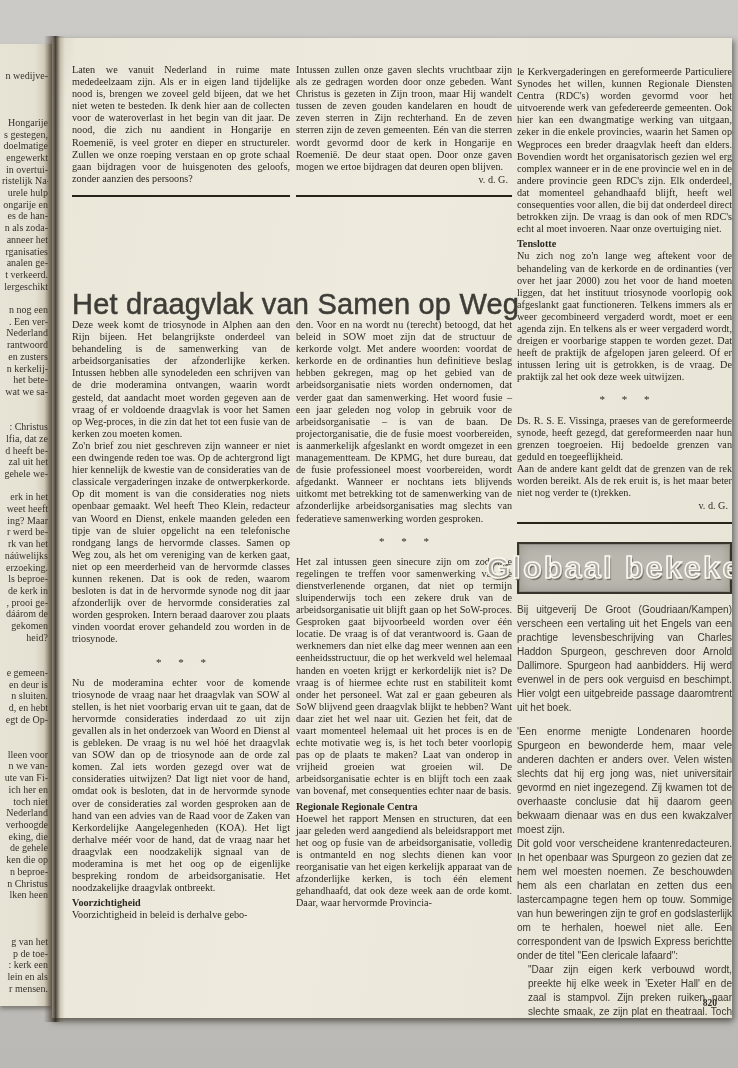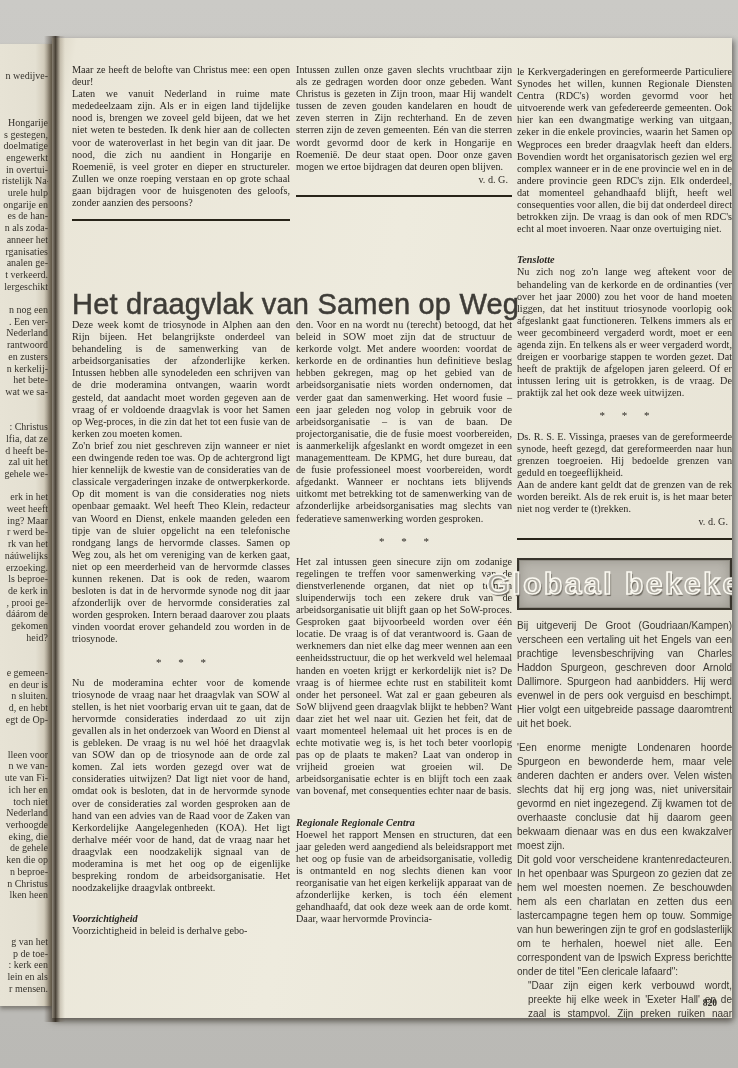--- a/index.html
+++ b/index.html
@@ -29,21 +29,21 @@
     background:linear-gradient(to right,rgba(70,58,44,0) 0%,rgba(52,42,30,.50) 38%,rgba(40,32,22,.82) 55%,rgba(95,80,60,.22) 78%,rgba(0,0,0,0) 100%);
   }
   
   .col{position:absolute;font-size:10.2px;line-height:12.1px;color:#2b2823;}
   .topc1{left:20px;top:26px;width:218px;}
   .topc2{left:244px;top:26px;width:216px;}
   .c1{left:20px;top:281px;width:218px;}
   .c2{left:244px;top:281px;width:216px;}
   .c3{left:465px;top:28px;width:215px;}
   .p{text-align:justify;}
-  .h{font-weight:bold;margin-top:19px;font-style:italic;}
+  .h{font-weight:bold;margin-top:3px;}
   .stars{text-align:center;letter-spacing:7px;padding-left:7px;font-size:11px;margin:10px 0 9px;}
   .sig{text-align:right;padding-right:4px;margin-top:1px;}
   .gap{height:10px;}
   .quote{text-align:justify;margin-left:11px;}
   .rule{height:0;border-top:2px solid #282419;margin-top:10px;}
   .rule.mid{border-top-width:2px;margin-top:9px;}
   
   .headblock{position:absolute;left:20px;top:231px;width:448px;color:#3e3c37;}
   .kicker{font-family:"Liberation Sans", sans-serif;font-size:12.5px;}
   .title{
@@ -155,21 +155,20 @@
         <div class="frag">: kerk een</div>
         <div class="frag">lein en als</div>
         <div class="frag">r mensen.</div>
       </div>
   </div>
 
   <div class="page">
 
     <div class="col topc1">
       <div>
-          <div class="p">Maar ze heeft de belofte van Christus mee: een open deur!</div>
           <div class="p">Laten we vanuit Nederland in ruime mate mededeelzaam zijn. Als er in eigen land tijdelijke nood is, brengen we zoveel geld bijeen, dat we het niet weten te besteden. Ik denk hier aan de collecten voor de wateroverlast in het begin van dit jaar. De nood, die zich nu aandient in Hongarije en Roemenië, is veel groter en dieper en structureler. Zullen we onze roeping verstaan en op grote schaal gaan bijdragen voor de huisgenoten des geloofs, zonder aanzien des persoons?</div>
         </div>
       <div class="rule"></div>
     </div>
 
     <div class="col topc2">
       <div>
           <div class="p">Intussen zullen onze gaven slechts vruchtbaar zijn als ze gedragen worden door onze gebeden. Want Christus is gezeten in Zijn troon, maar Hij wandelt tussen de zeven gouden kandelaren en houdt de zeven sterren in Zijn rechterhand. En de zeven sterren zijn de zeven gemeenten. Eén van die sterren wordt gevormd door de kerk in Hongarije en Roemenië. De deur staat open. Door onze gaven mogen we ertoe bijdragen dat deuren open blijven.</div>
           <div class="sig">v. d. G.</div>
         </div>

